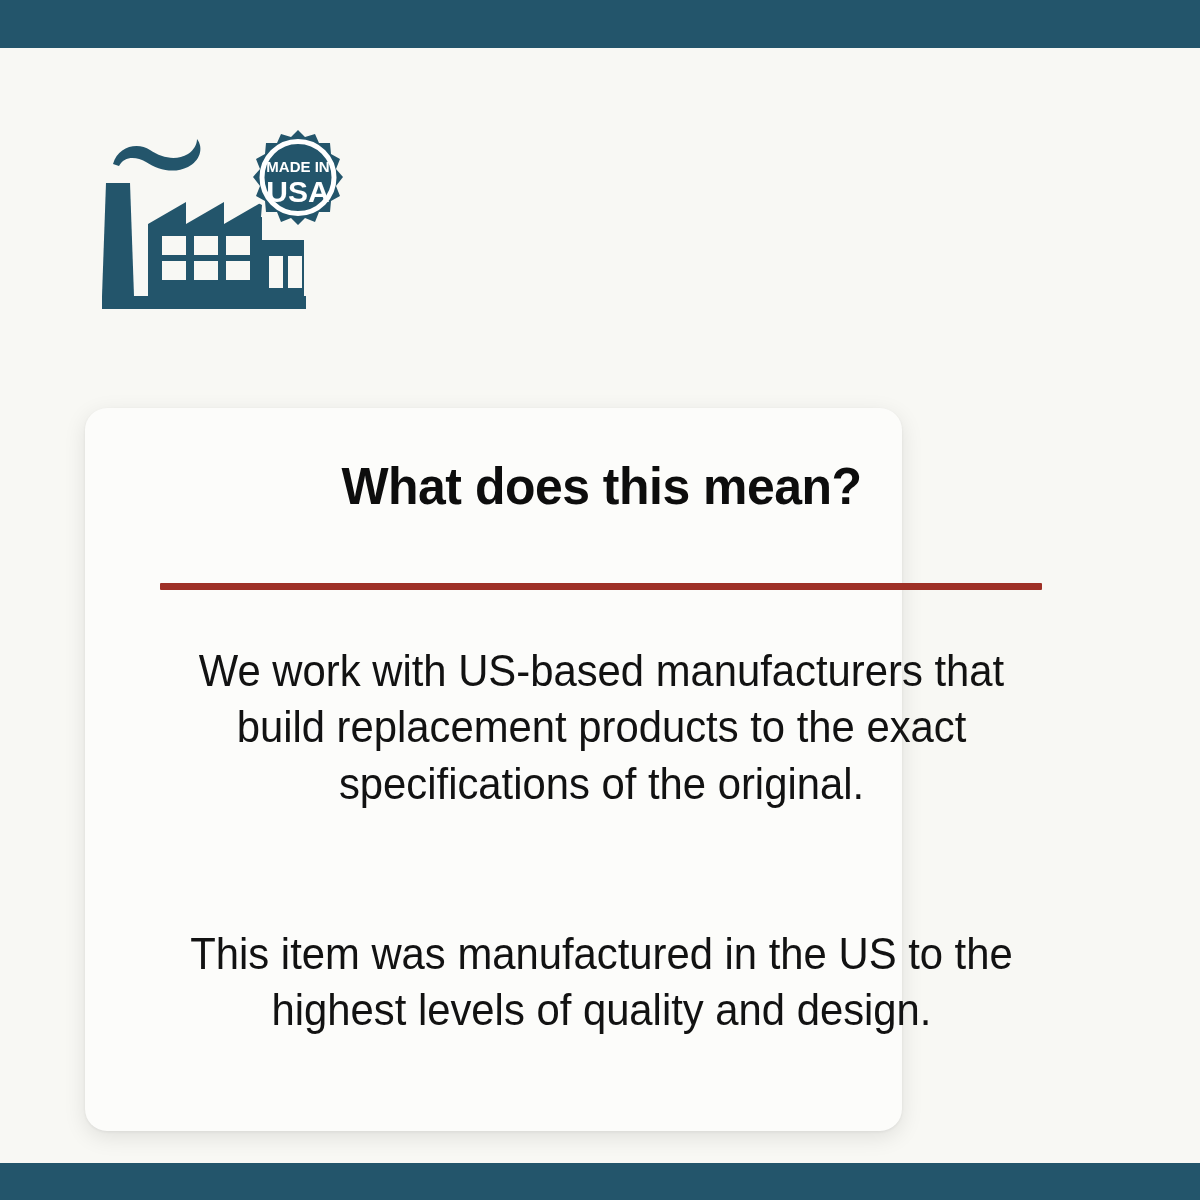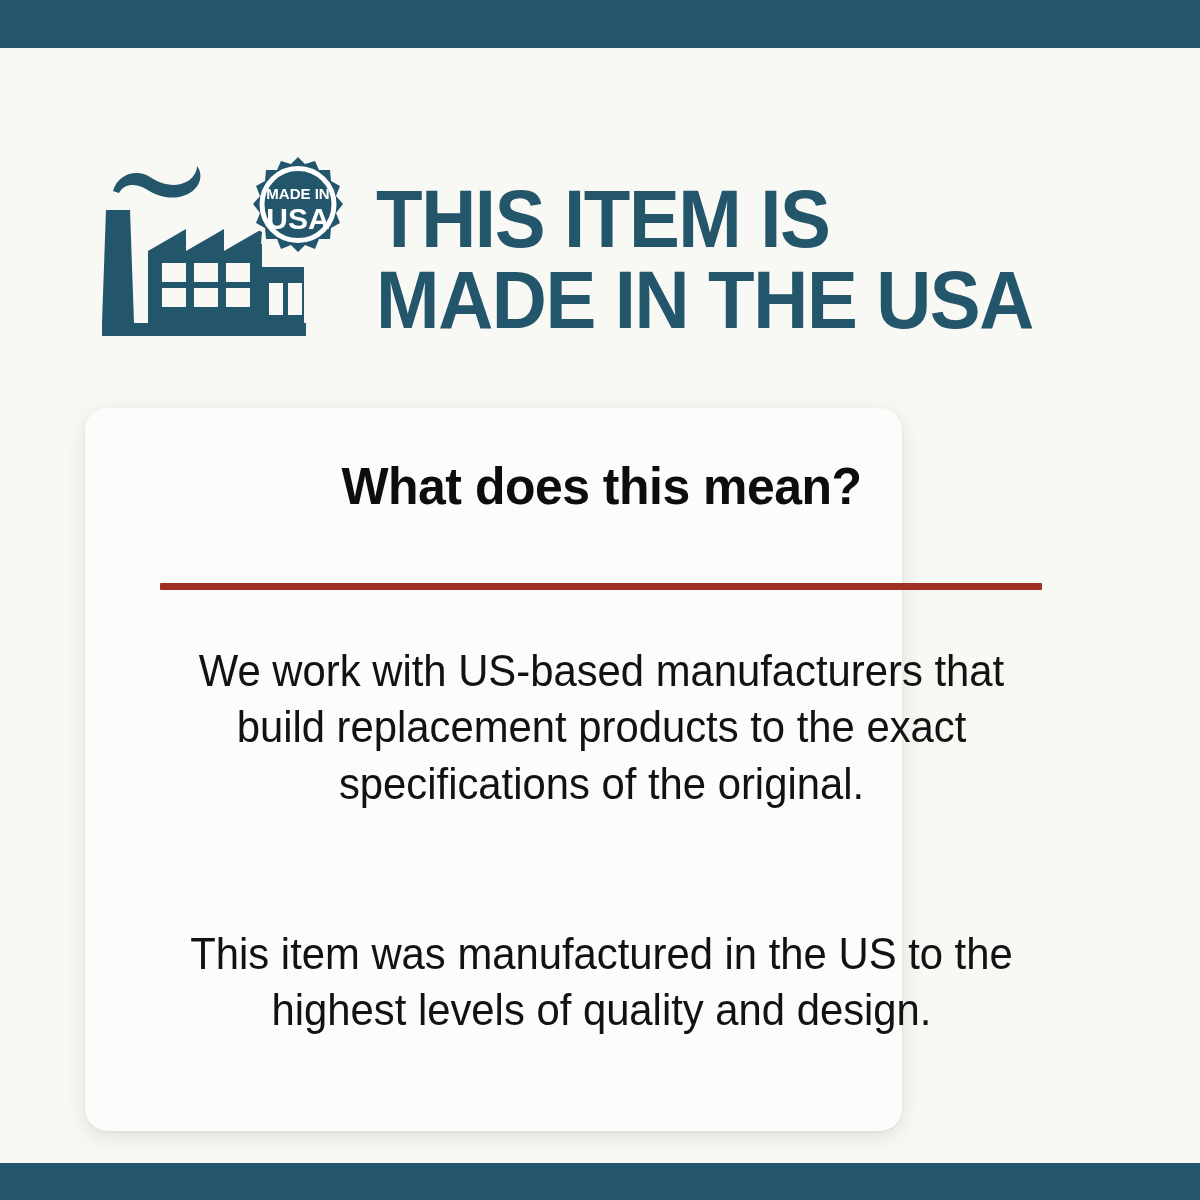--- a/index.html
+++ b/index.html
@@ -36,21 +36,21 @@
   }
 
   
   .header {
     position: absolute;
     top: 52px;           
     left: 0;
     width: 1200px;
     height: 240px;
     display: flex;
-    align-items: flex-end;
+    align-items: center;
   }
 
   .logo-wrap {
     position: relative;
     width: 248px;
     height: 185px;
     margin-left: 100px;
     flex: 0 0 auto;
   }
   .logo-svg { display: block; }
@@ -180,24 +180,20 @@
                    L33 4 L43 7 Z"></path>
 
           <circle class="badge-ring" cx="50" cy="47.5" r="36"></circle>
 
           <text class="badge-text" x="50" y="42" font-size="15" text-anchor="middle">MADE IN</text>
           <text class="badge-text" x="50" y="72" font-size="30" text-anchor="middle">USA</text>
         </g>
       </svg>
     </div>
 
-    <div class="title-block">
-      <div class="title-line">THIS ITEM IS</div>
-      <div class="title-line">MADE IN THE USA</div>
-    </div>
 
   </div>
 
   <div class="card">
 
     <div class="card-title">What does this mean?</div>
 
     <div class="divider"></div>
 
     <div class="body-text para-1">We work with US-based manufacturers that build replacement products to the exact specifications of the original.</div>

